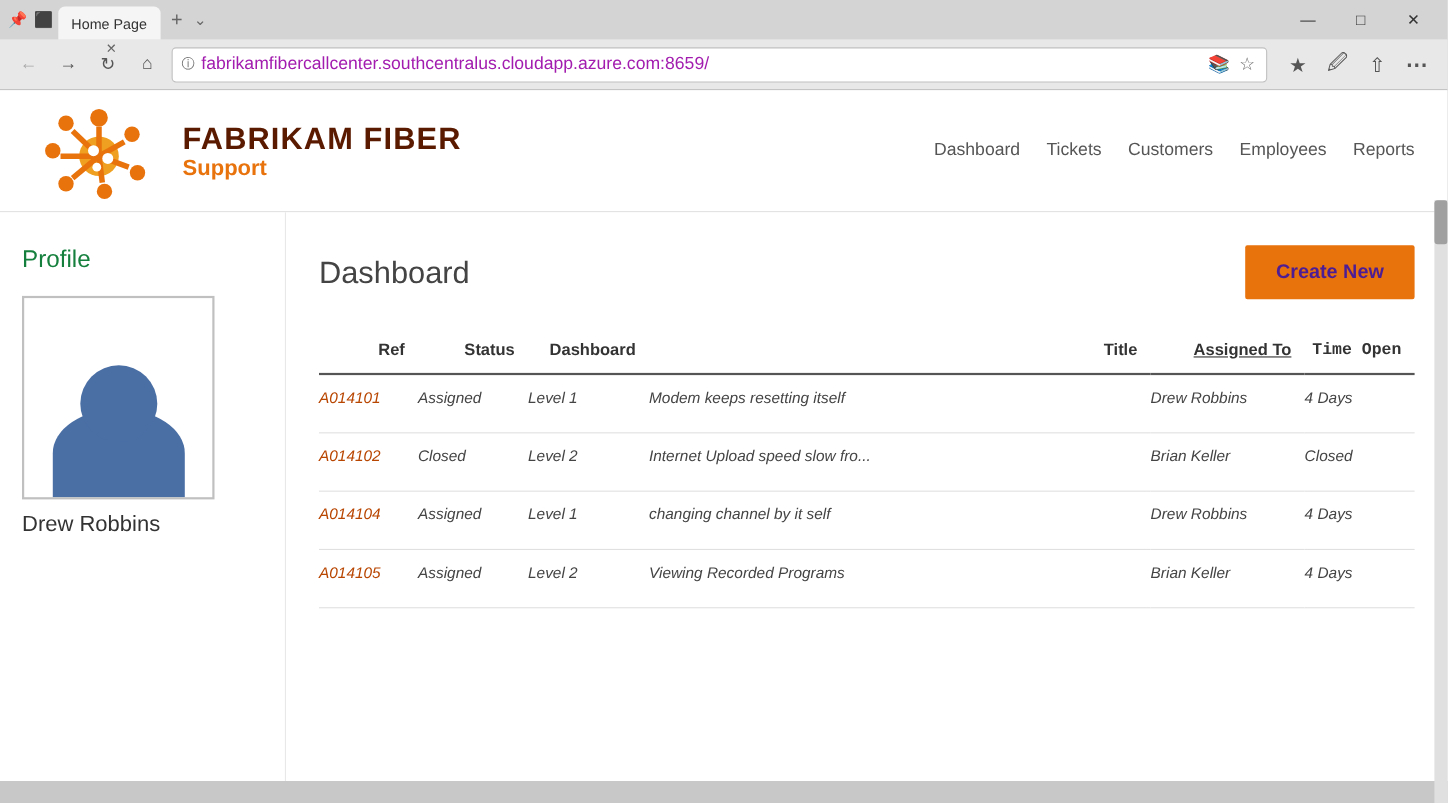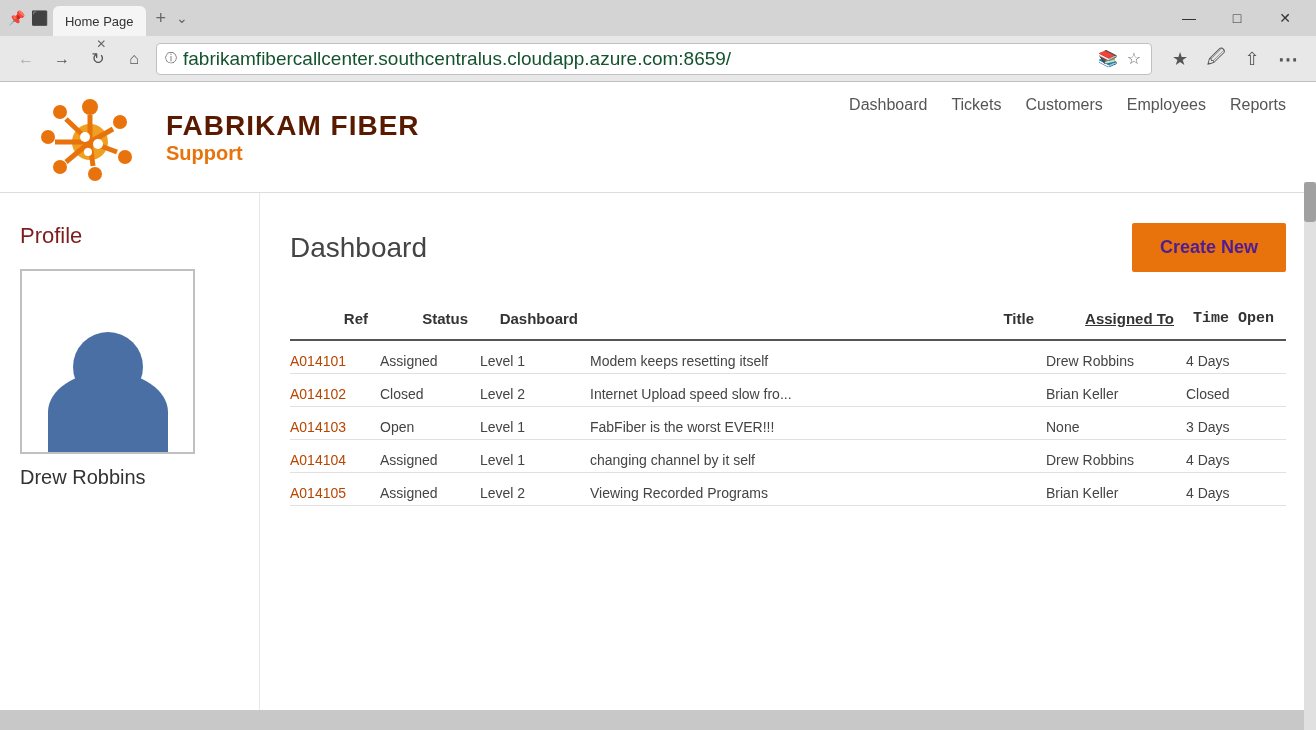--- a/index.html
+++ b/index.html
@@ -16,61 +16,61 @@
     .new-tab-btn { background: none; border: none; font-size: 18px; color: #666; cursor: pointer; padding: 0 6px; }
     .tab-overflow { background: none; border: none; font-size: 14px; color: #666; cursor: pointer; }
     .window-controls { margin-left: auto; display: flex; gap: 2px; }
     .win-btn { width: 46px; height: 30px; border: none; background: none; font-size: 14px; cursor: pointer; display: flex; align-items: center; justify-content: center; color: #333; }
 
     .address-bar { display: flex; align-items: center; background: #e8e8e8; height: 46px; padding: 0 12px; gap: 8px; border-bottom: 1px solid #c0c0c0; }
     .nav-btn { background: none; border: none; width: 28px; height: 28px; cursor: pointer; display: flex; align-items: center; justify-content: center; border-radius: 50%; font-size: 16px; color: #555; }
     .nav-btn.disabled { color: #aaa; cursor: default; }
     .url-bar { flex: 1; display: flex; align-items: center; background: white; border: 1px solid #c0c0c0; border-radius: 4px; height: 32px; padding: 0 8px; gap: 6px; }
     .url-info { font-size: 12px; color: #666; }
-    .url-text { font-size: 19px; color: #14532d; flex: 1; }
+    .url-text { font-size: 16px; color: #a21caf; flex: 1; }
     .url-actions { display: flex; gap: 4px; }
     .url-action-btn { background: none; border: none; cursor: pointer; font-size: 16px; color: #666; padding: 2px; }
     .toolbar-actions { display: flex; gap: 4px; margin-left: 4px; }
     .toolbar-btn { background: none; border: none; cursor: pointer; font-size: 18px; color: #555; width: 32px; height: 32px; display: flex; align-items: center; justify-content: center; border-radius: 4px; }
     .more-btn { font-size: 20px; font-weight: bold; }
 
     
     .page { background: #f5f5f5; width: 100%; height: 628px; overflow: hidden; }
 
     
-    .site-header { background: white; display: flex; align-items: flex-start; justify-content: space-between; padding: 10px 30px; border-bottom: 1px solid #ddd; min-height: 100px; }
+    .site-header { background: white; display: flex; align-items: center; justify-content: space-between; padding: 10px 30px; border-bottom: 1px solid #ddd; min-height: 100px; }
     .logo-area { display: flex; align-items: center; gap: 16px; }
     .logo-svg { width: 120px; height: 90px; }
     .brand-text { display: flex; flex-direction: column; }
     .brand-name { font-size: 28px; font-weight: bold; color: #5a1a00; letter-spacing: 1px; }
     .brand-sub { font-size: 20px; color: #e8720c; font-weight: 600; }
     .nav-menu { display: flex; gap: 24px; align-items: center; }
     .nav-item { font-size: 16px; color: #555; text-decoration: none; cursor: pointer; padding: 4px 0; }
 
     
     .main-content { display: flex; background: white; margin: 0; padding: 0; min-height: 530px; }
 
     
     .profile-sidebar { width: 260px; padding: 30px 20px; border-right: 1px solid #e8e8e8; flex-shrink: 0; }
-    .profile-heading { font-size: 22px; color: #7f1d1d; font-weight: 300; margin-bottom: 20px; }
+    .profile-heading { font-size: 22px; color: #15803d; font-weight: 300; margin-bottom: 20px; }
     .avatar-container { width: 175px; height: 185px; border: 2px solid #c0c0c0; background: white; display: flex; align-items: center; justify-content: center; flex-direction: column; margin-bottom: 12px; position: relative; overflow: hidden; }
     .avatar-head { width: 70px; height: 70px; border-radius: 50%; background: #4a6fa5; margin-bottom: -10px; z-index: 1; }
     .avatar-body { width: 120px; height: 80px; border-radius: 50% 50% 0 0; background: #4a6fa5; position: absolute; bottom: 0; }
     .user-name { font-size: 20px; color: #333; font-weight: 400; margin-top: 10px; }
 
     
     .dashboard-area { flex: 1; padding: 30px 30px; }
     .dashboard-header { display: flex; align-items: center; justify-content: space-between; margin-bottom: 30px; }
     .dashboard-title { font-size: 28px; color: #444; font-weight: 300; }
     .create-new-btn { background: #e8720c; color: #4c1d95; border: none; padding: 14px 28px; font-size: 18px; font-weight: 600; cursor: pointer; border-radius: 2px; }
 
     
     .tickets-table { width: 100%; border-collapse: collapse; }
     .tickets-table th { text-align: right; font-size: 15px; font-weight: 600; color: #333; padding: 8px 12px 12px 0; border-bottom: 2px solid #555; }
-    .tickets-table td { padding: 12px 12px 4px 0; font-size: 14px; color: #444; border-bottom: 1px solid #e0e0e0; vertical-align: middle; }
+    .tickets-table td { padding: 12px 12px 24px 0; font-size: 14px; color: #444; border-bottom: 1px solid #e0e0e0; vertical-align: middle; font-style: italic; }
     .ticket-ref { color: #b84500; text-decoration: none; font-size: 14px; cursor: pointer; }
     .col-ref { width: 90px; }
     .col-status { width: 100px; }
     .col-escalation { width: 110px; }
     .col-title { min-width: 250px; }
     .col-assigned { width: 140px; text-decoration: underline; }
     .col-timeopen { width: 100px; font-family: Liberation Mono, monospace; }
 
     
     .scrollbar { position: absolute; right: 0; top: 100px; width: 12px; height: 628px; background: #e0e0e0; }
@@ -211,28 +211,20 @@
 
             <tr class="table-row">
               <td><a class="ticket-ref">A014102</a></td>
               <td>Closed</td>
               <td>Level 2</td>
               <td>Internet Upload speed slow fro...</td>
               <td>Brian Keller</td>
               <td>Closed</td>
             </tr>
 
-            <tr class="table-row">
-              <td><a class="ticket-ref">A014103</a></td>
-              <td>Open</td>
-              <td>Level 1</td>
-              <td>FabFiber is the worst EVER!!!</td>
-              <td>None</td>
-              <td>3 Days</td>
-            </tr>
 
             <tr class="table-row">
               <td><a class="ticket-ref">A014104</a></td>
               <td>Assigned</td>
               <td>Level 1</td>
               <td>changing channel by it self</td>
               <td>Drew Robbins</td>
               <td>4 Days</td>
             </tr>
 

